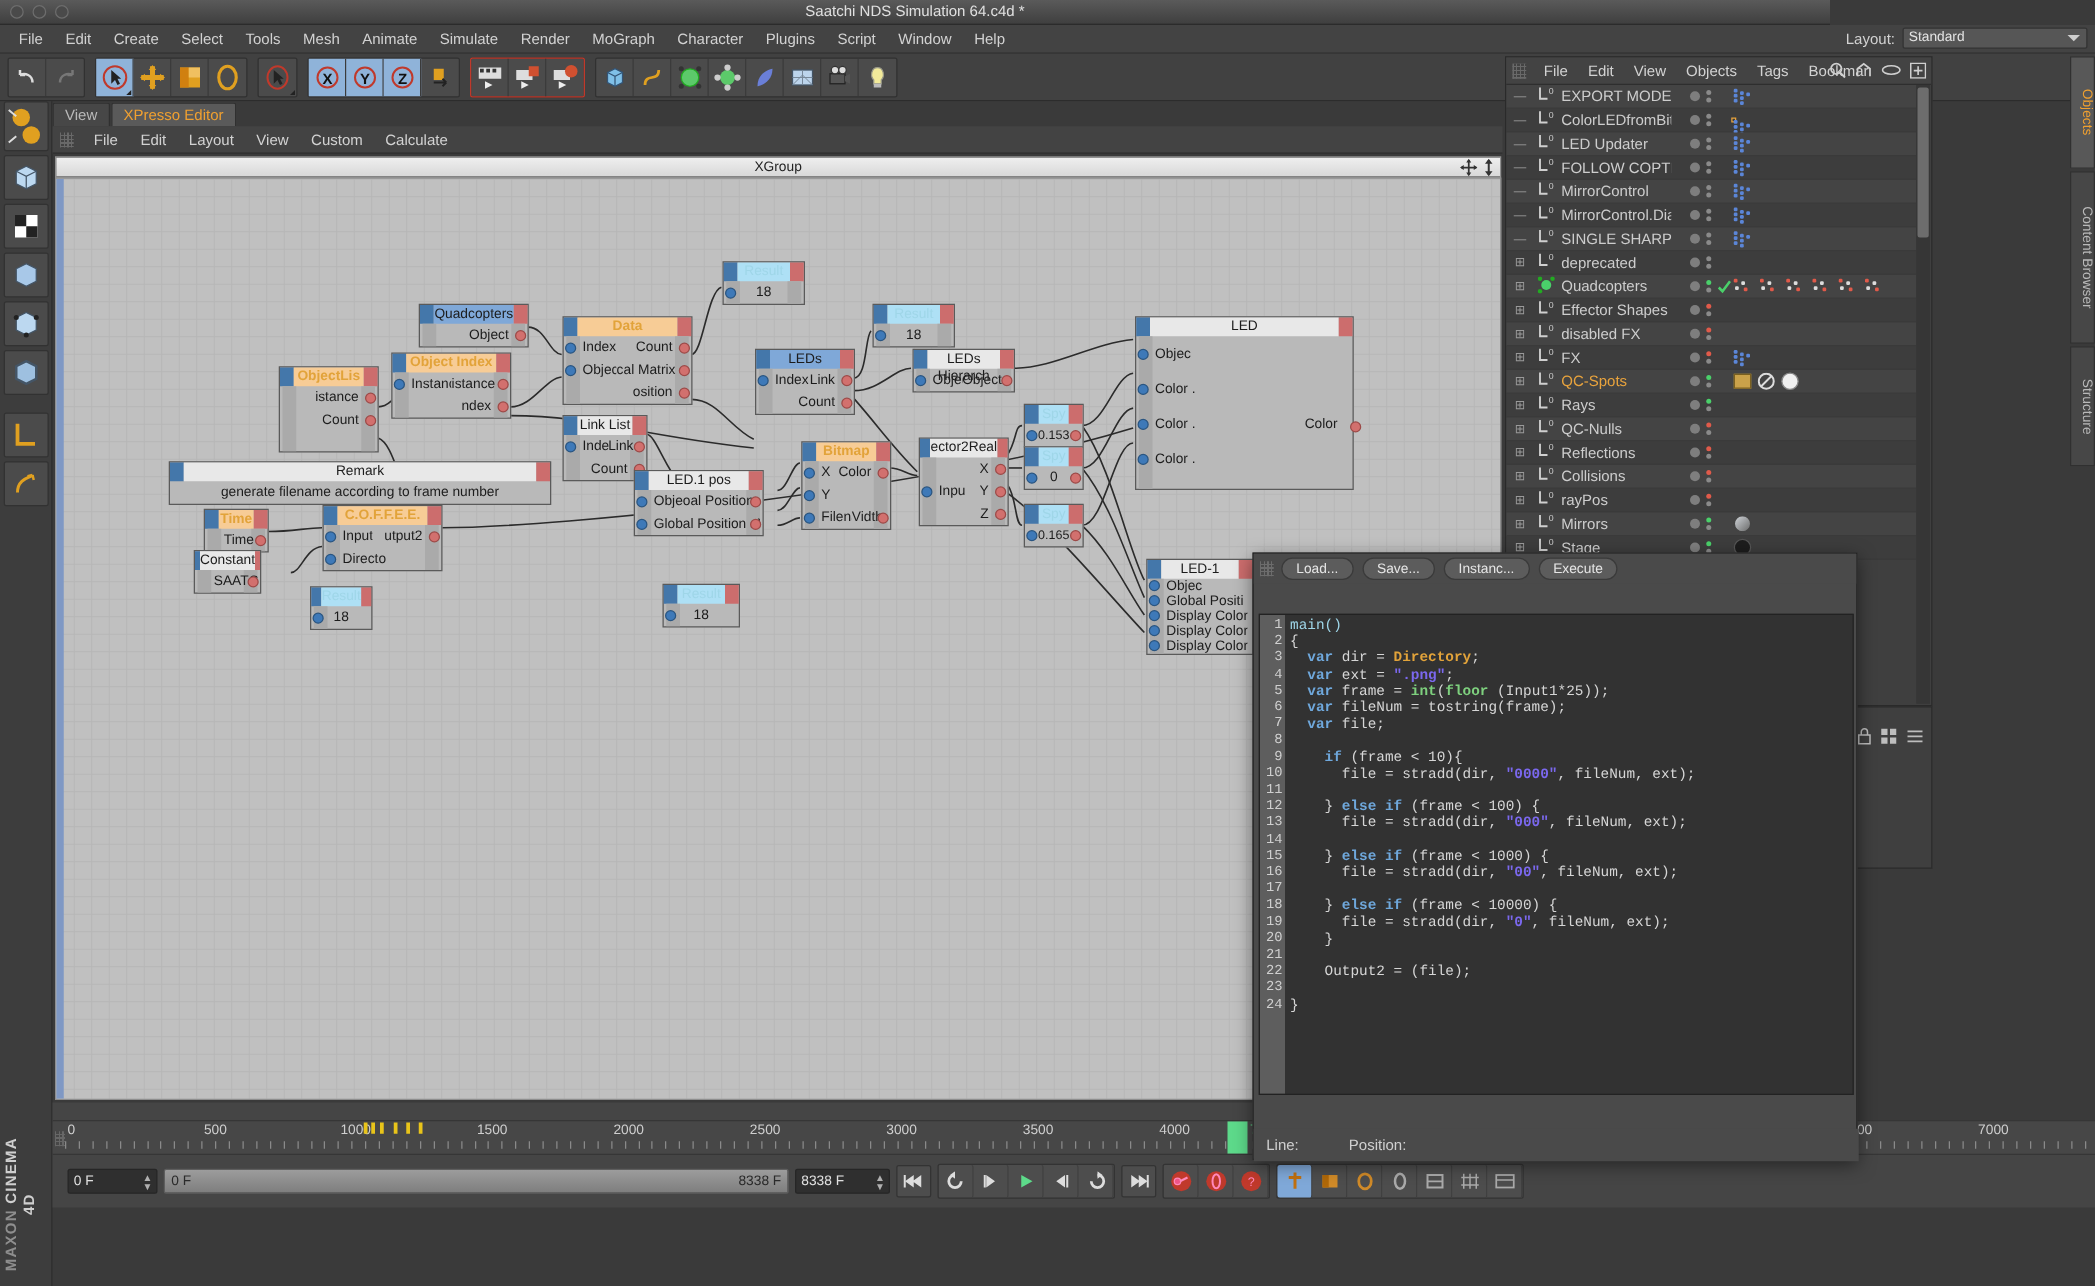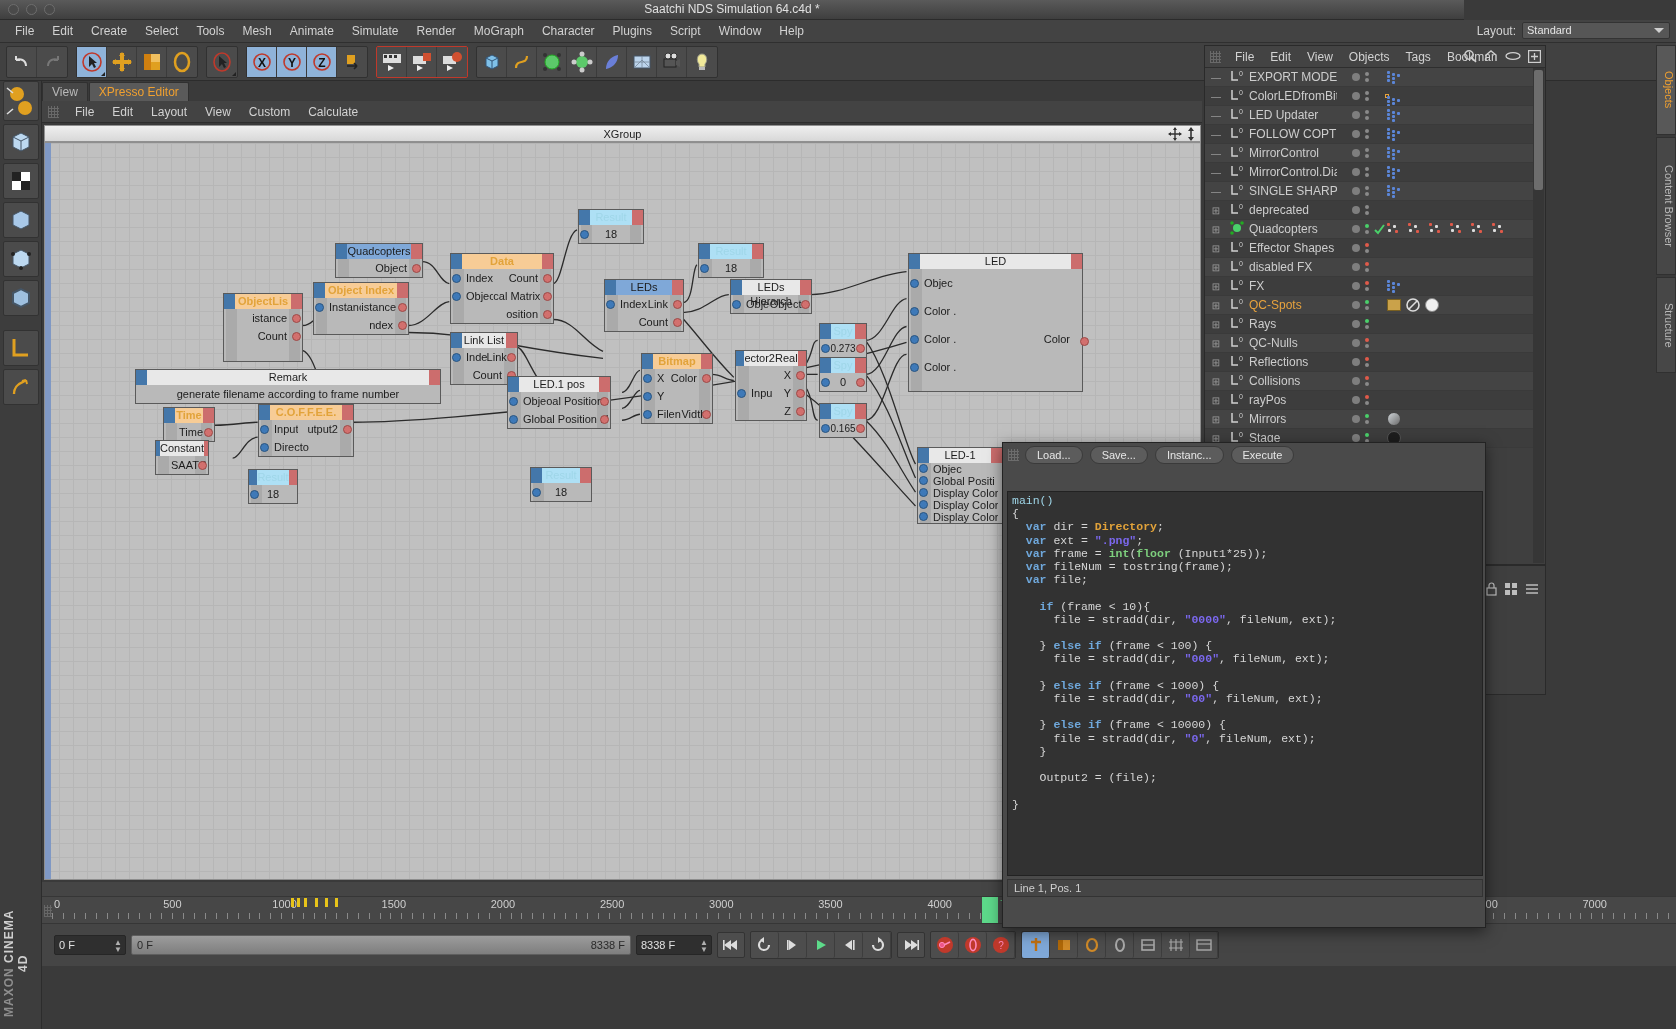--- a/index.html
+++ b/index.html
@@ -915,21 +915,21 @@
 
   <div class="node" style="left:774px;top:180px;width:48px;">
     <div class="hdr">
       <span class="lblue"></span>
       <span class="title cyan">Spy</span>
       <span class="rred"></span>
     </div>
     <div class="body">
       <div class="row">
           <span class="port-in" style="left:1px;"></span>
-          <span class="val" style="font-size:10px;">0.273</span>
+          <span class="val" style="font-size:10px;">0.153</span>
           <span class="port-out" style="right:1px;"></span>
         </div>
     </div>
   </div>
 
   <div class="node" style="left:774px;top:214px;width:48px;">
     <div class="hdr">
       <span class="lblue"></span>
       <span class="title cyan">Spy</span>
       <span class="rred"></span>
@@ -1824,20 +1824,45 @@
 
 <div id="expwin">
   <div id="exptools">
     <span class="grip"></span>
     <div class="ebtn">Load...</div>
     <div class="ebtn">Save...</div>
     <div class="ebtn">Instanc...</div>
     <div class="ebtn">Execute</div>
   </div>
   <div id="codearea">
+    <div id="gutter">1
+2
+3
+4
+5
+6
+7
+8
+9
+10
+11
+12
+13
+14
+15
+16
+17
+18
+19
+20
+21
+22
+23
+24
+</div>
     <div id="code"><span class="cyan">main()</span>
 <span class="plain">{</span>
 <span class="plain">  </span><span class="k">var</span><span class="plain"> dir = </span><span class="orange">Directory</span><span class="plain">;</span>
 <span class="plain">  </span><span class="k">var</span><span class="plain"> ext = </span><span class="str">".png"</span><span class="plain">;</span>
 <span class="plain">  </span><span class="k">var</span><span class="plain"> frame = </span><span class="fn">int</span><span class="plain">(</span><span class="fn">floor</span><span class="plain"> (Input1*25));</span>
 <span class="plain">  </span><span class="k">var</span><span class="plain"> fileNum = tostring(frame);</span>
 <span class="plain">  </span><span class="k">var</span><span class="plain"> file;</span>
 
 <span class="plain">    </span><span class="k">if</span><span class="plain"> (frame &lt; 10){</span>
 <span class="plain">      file = stradd(dir, </span><span class="str">"0000"</span><span class="plain">, fileNum, ext);</span>
@@ -1850,14 +1875,17 @@
 
 <span class="plain">    } </span><span class="k">else if</span><span class="plain"> (frame &lt; 10000) {</span>
 <span class="plain">      file = stradd(dir, </span><span class="str">"0"</span><span class="plain">, fileNum, ext);</span>
 <span class="plain">    }</span>
 
 <span class="plain">    Output2 = (file);</span>
 
 <span class="plain">}</span>
 </div>
   </div>
-  <div id="expstatus">Line 1, Pos. 1</div>
+  <div id="expfoot">
+    <span>Line:</span>
+    <span>Position:</span>
+  </div>
 </div>
 
 </body></html>

